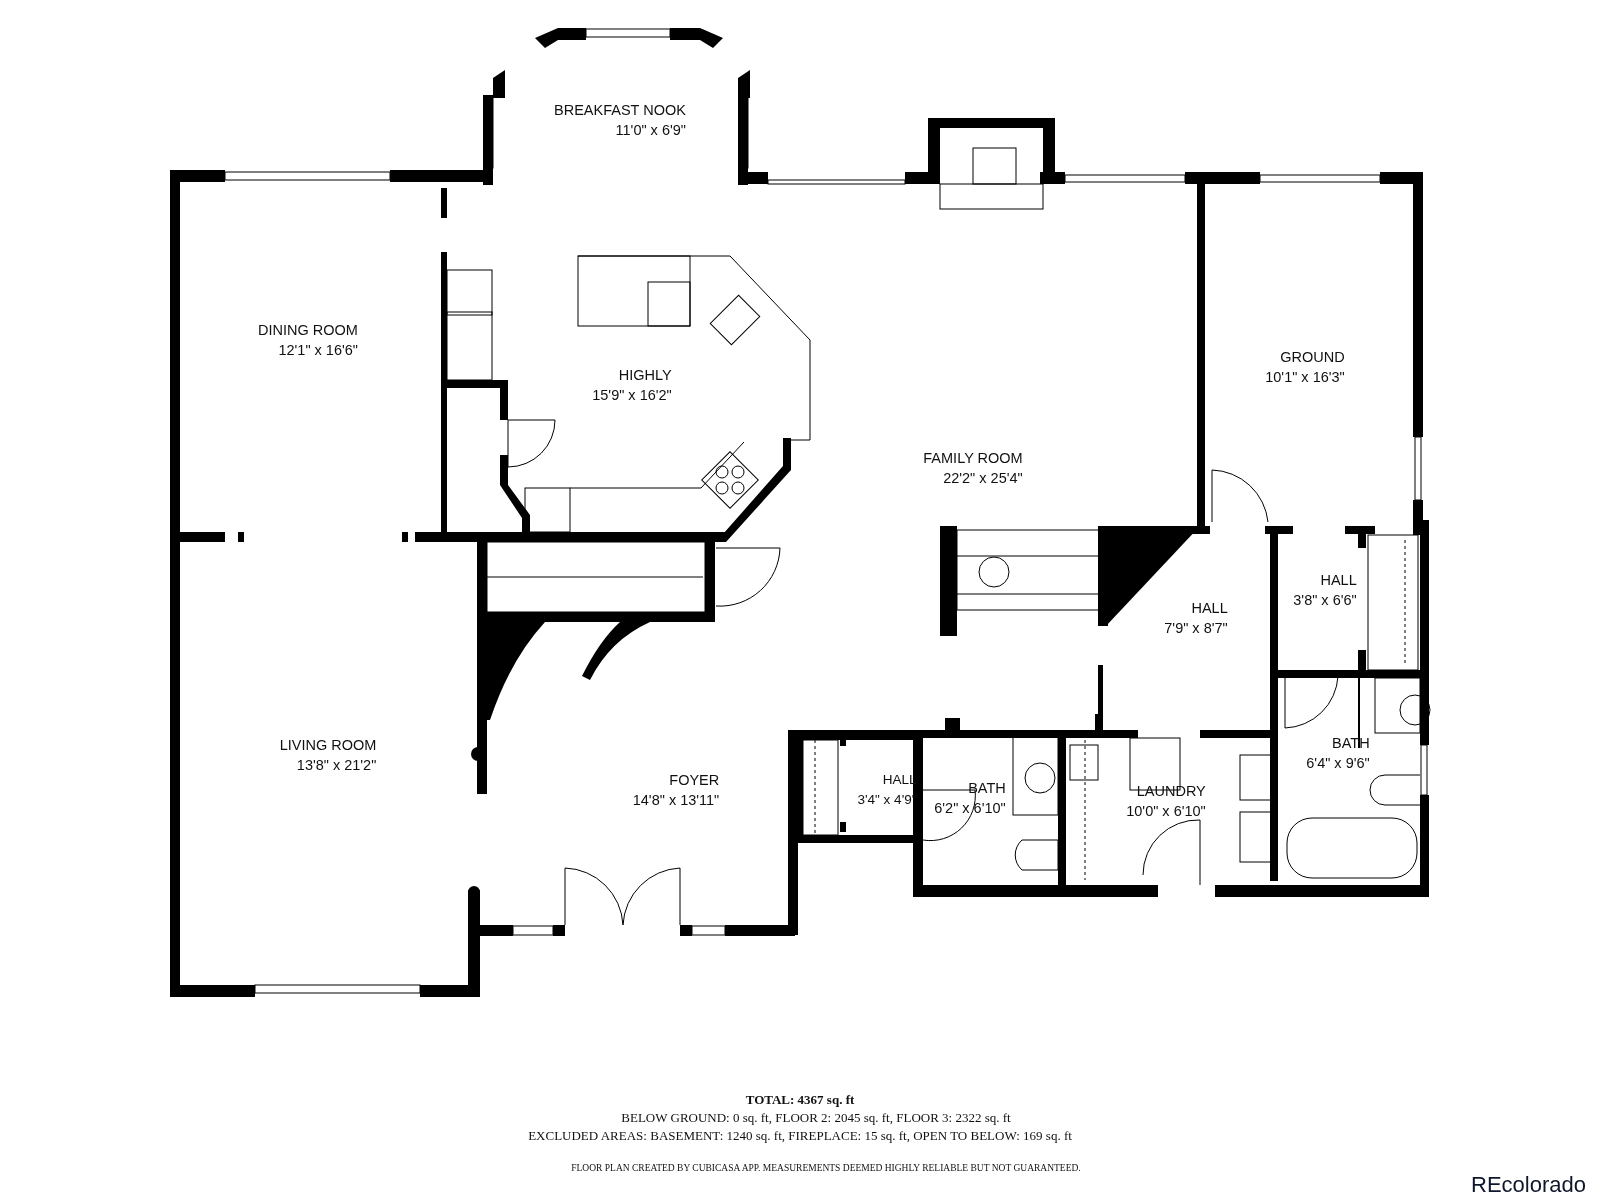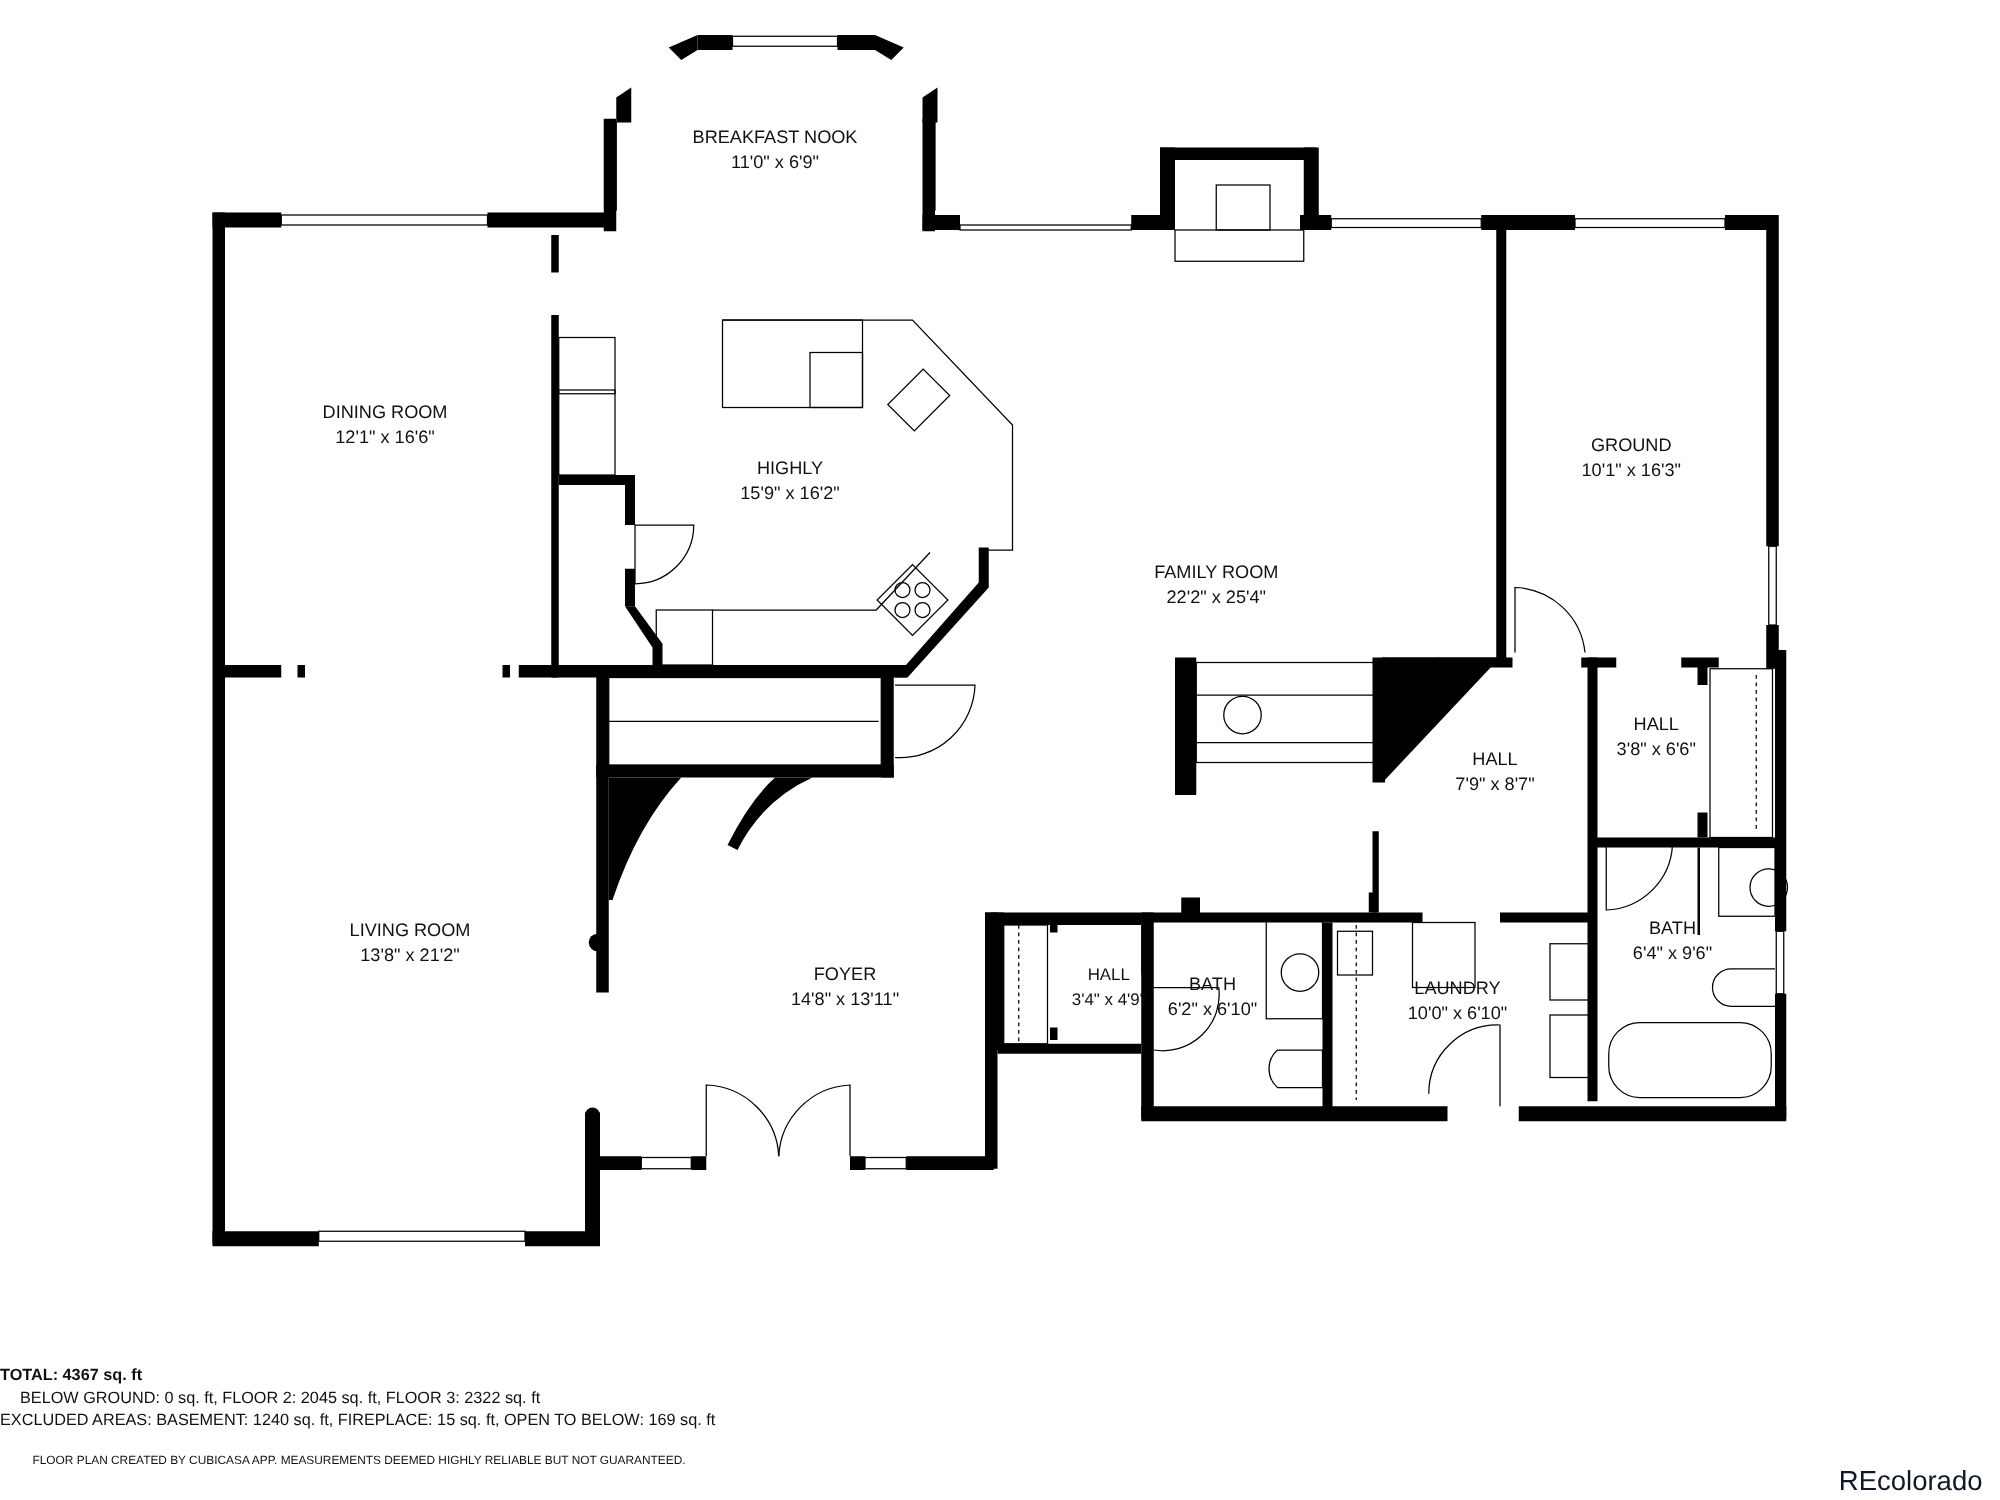--- a/index.html
+++ b/index.html
@@ -1,21 +1,21 @@
 <!DOCTYPE html>
 <html><head>
 <meta charset="utf-8">
 <style>
   html, body { margin: 0; padding: 0; background: #ffffff; }
   body { width: 1600px; height: 1200px; position: relative; overflow: hidden; font-family: "Liberation Sans", sans-serif; color: #111; }
   #plan { position: absolute; left: 0; top: 0; width: 1600px; height: 1200px; }
-  .room-label { position: absolute; text-align: center; font-family: "Liberation Sans", sans-serif; font-size: 14.5px; line-height: 20px; color: #111; transform: translateX(-50%); white-space: nowrap; }
+  .room-label { position: absolute; text-align: right; font-family: "Liberation Sans", sans-serif; font-size: 14.5px; line-height: 20px; color: #111; transform: translateX(-50%); white-space: nowrap; }
   .room-label .name { display: block; }
   .room-label .dims { display: block; }
-  .footer { position: absolute; left: 0; width: 1600px; font-family: Liberation Sans, sans-serif; color: #111; }
+  .footer { position: absolute; left: 0; width: 1600px; text-align: center; font-family: Liberation Serif, serif; color: #111; }
   .total { top: 1092px; font-size: 13px; font-weight: bold; }
   .line2 { top: 1110px; font-size: 13px; padding-left: 16px; }
   .line3 { top: 1128px; font-size: 13px; }
   .disclaimer { top: 1163px; font-size: 9.5px; padding-left: 26px; }
   .brand { position: absolute; right: 14px; top: 1172px; font-family: "Liberation Sans", sans-serif; font-size: 22px; color: #0f172a; }
 </style>
 </head>
 <body>
 
 <svg id="plan" viewBox="0 0 1600 1200" xmlns="http://www.w3.org/2000/svg">

